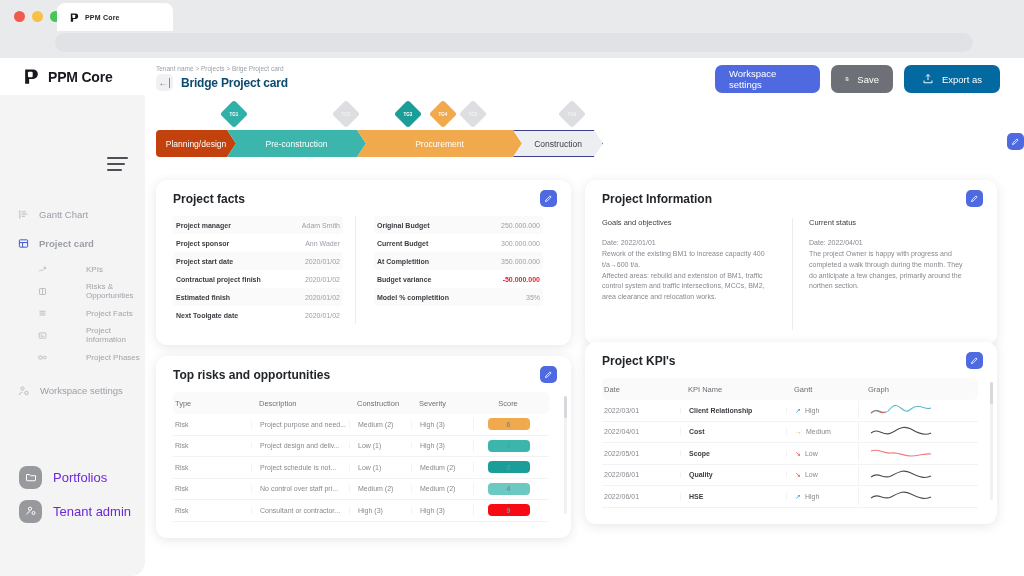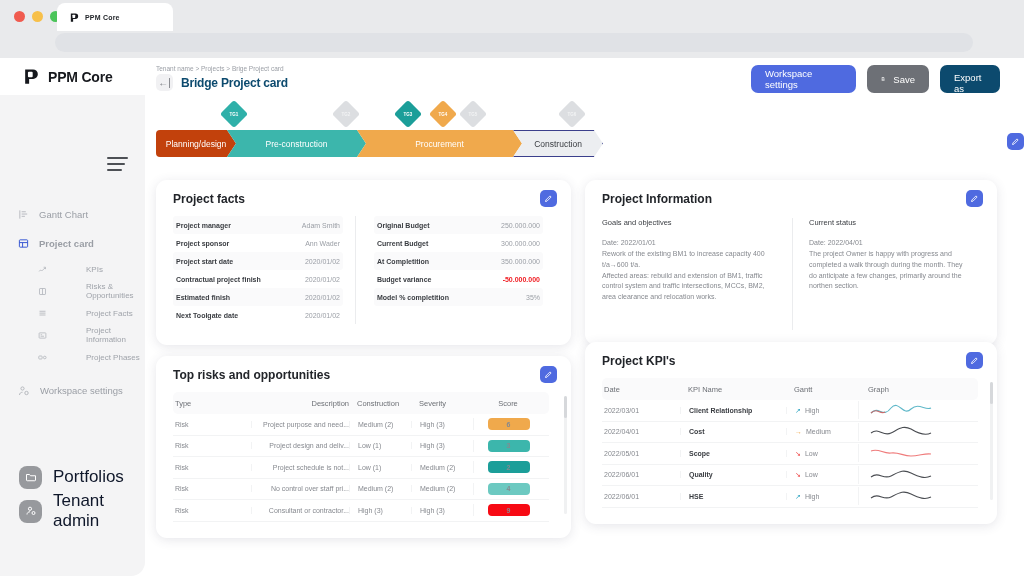--- a/index.html
+++ b/index.html
@@ -65,40 +65,40 @@
   .proj-badge {
     width: 26px; height: 26px; border-radius: 8px; background: #3454d1;
     display: flex; align-items: center; justify-content: center; flex: none;
   }
   .grey-badge {
     width: 23px; height: 23px; border-radius: 8px; background: #97999d;
     display: flex; align-items: center; justify-content: center; flex: none;
   }
   .bottom-nav { position: absolute; left: 0; bottom: 48px; width: 145px; }
   .bottom-nav .nav-item { height: 34px; padding-left: 19px; gap: 11px; }
-  .bottom-nav .nav-label { font-size: 17px; color: #0f172a; }
+  .bottom-nav .nav-label { font-size: 13px; color: #6d28d9; }
 
   
   .main { position: absolute; left: 145px; top: 0; width: 879px; height: 518px; background: #fff; }
 
   .breadcrumb { position: absolute; left: 11px; top: 7px; font-size: 6.5px; color: #9a9ea5; }
   .page-head { position: absolute; left: 11px; top: 16px; display: flex; align-items: center; gap: 8px; }
   .back-btn {
     width: 17px; height: 17px; border-radius: 5px; background: #f1f1f3;
     display: flex; align-items: center; justify-content: center; cursor: pointer;
     font-size: 10px; color: #75787e;
   }
   .page-title { font-size: 12px; font-weight: bold; color: #0c4a6e; letter-spacing: -.2px; }
 
   .head-actions { position: absolute; right: 24px; top: 7px; display: flex; gap: 11px; align-items: center; }
   .btn { height: 28px; border-radius: 7px; display: flex; align-items: center; justify-content: center;
          gap: 8px; font-size: 9.5px; color: #fff; cursor: pointer; padding: 0 14px; }
   .btn.primary { background: #4f6ae0; width: 105px; }
   .btn.grey { background: #6d7076; width: 62px; }
-  .btn.dark { background: #0c4a6e; width: 60px; flex-direction: column; }
+  .btn.dark { background: #0369a1; width: 96px; }
 
   
   .phase-zone { position: absolute; left: 11px; top: 42px; width: 840px; height: 72px; }
   .diamonds { position: absolute; left: 0; top: 0; width: 840px; height: 30px; }
   .diamond {
     position: absolute; width: 20px; height: 20px; top: 4px;
     transform: rotate(45deg); border-radius: 3px;
     display: flex; align-items: center; justify-content: center;
   }
   .diamond span { transform: rotate(-45deg); font-size: 4.5px; color: #fff; font-weight: bold; }
@@ -159,21 +159,21 @@
   .tbl { position: absolute; left: 17px; top: 36px; width: 376px; }
   .tbl-head { display: flex; background: #fafafb; border-radius: 5px; height: 22px; align-items: center; }
   .tbl-head div { font-size: 7.5px; color: #6d7076; }
   .tbl-row { display: flex; height: 21.5px; align-items: center; border-bottom: 1px solid #f2f3f4; }
   .tbl-row div { font-size: 7px; color: #86898f; }
   .scroller { position: absolute; right: 4px; top: 40px; width: 3px; height: 118px; background: #f0f1f2; border-radius: 2px; }
   .scroller i { display: block; width: 3px; height: 22px; background: #d6d8db; border-radius: 2px; }
 
   
   .c-type { width: 78px; padding-left: 2px; }
-  .c-desc { width: 98px; border-left: 1px solid #f2f3f4; padding-left: 8px; text-align: right; }
+  .c-desc { width: 98px; border-left: 1px solid #f2f3f4; padding-left: 8px; }
   .c-prob { width: 62px; border-left: 1px solid #f2f3f4; padding-left: 8px; }
   .c-sev  { width: 62px; border-left: 1px solid #f2f3f4; padding-left: 8px; }
   .c-score{ width: 70px; border-left: 1px solid #f2f3f4; display: flex; justify-content: center; }
   .tbl-head .c-desc, .tbl-head .c-prob, .tbl-head .c-sev, .tbl-head .c-score { border-left: none; }
   .tbl-head .c-score { justify-content: center; }
   .score-badge {
     width: 42px; height: 12px; border-radius: 4px; display: flex;
     align-items: center; justify-content: center; color: #fff; font-size: 6.5px; font-weight: bold;
   }
 

